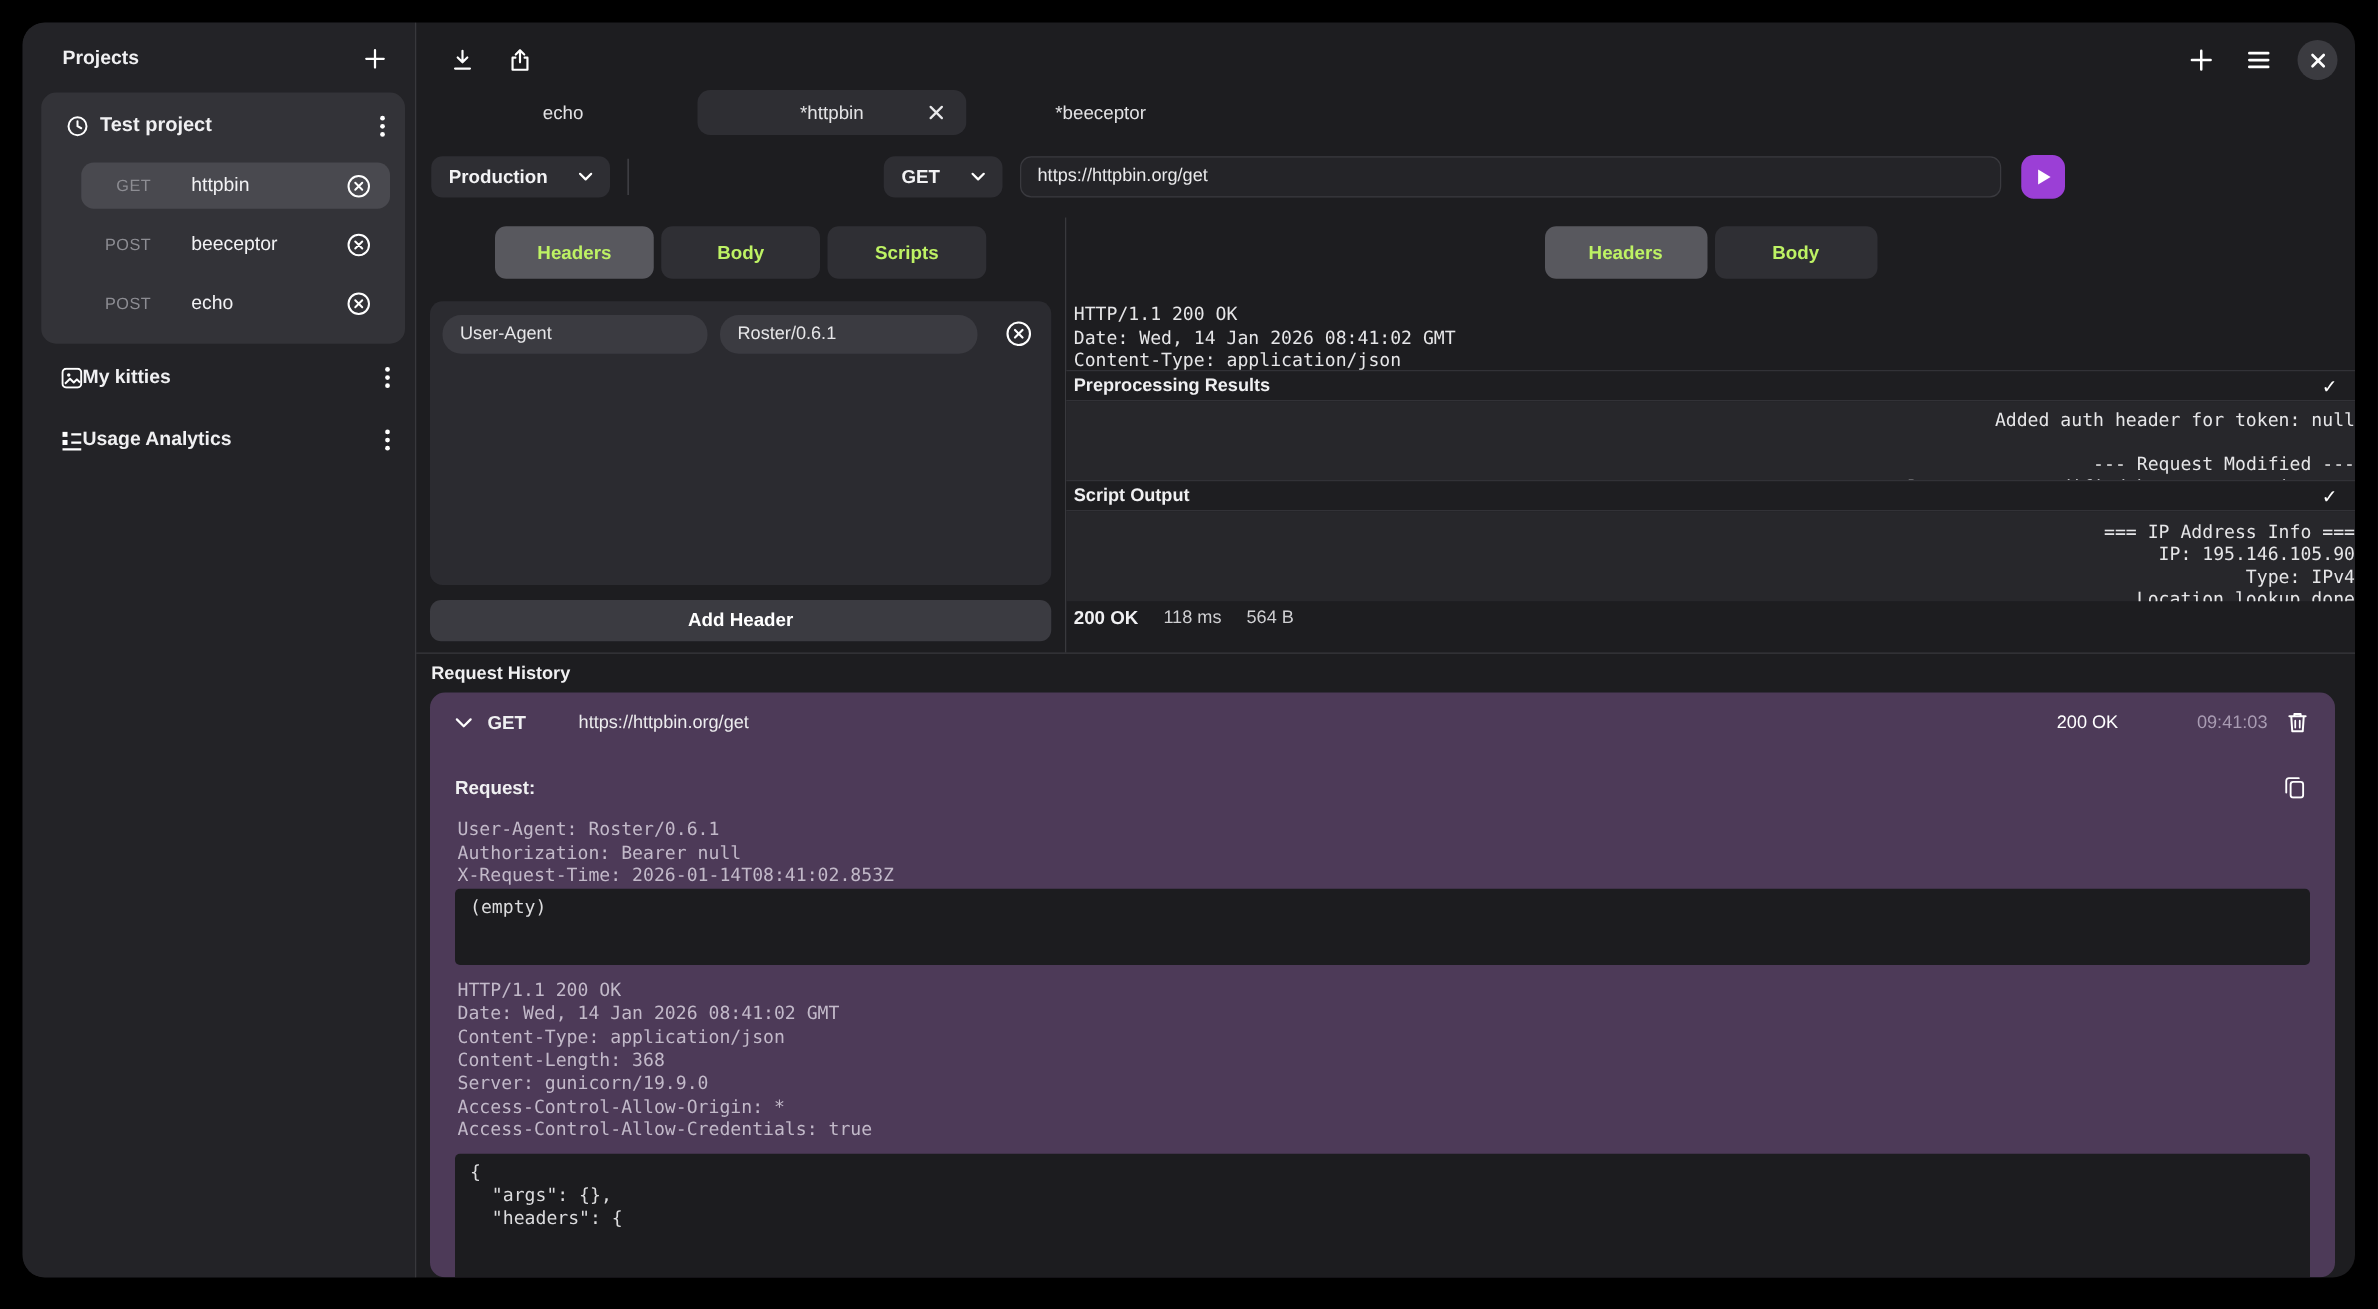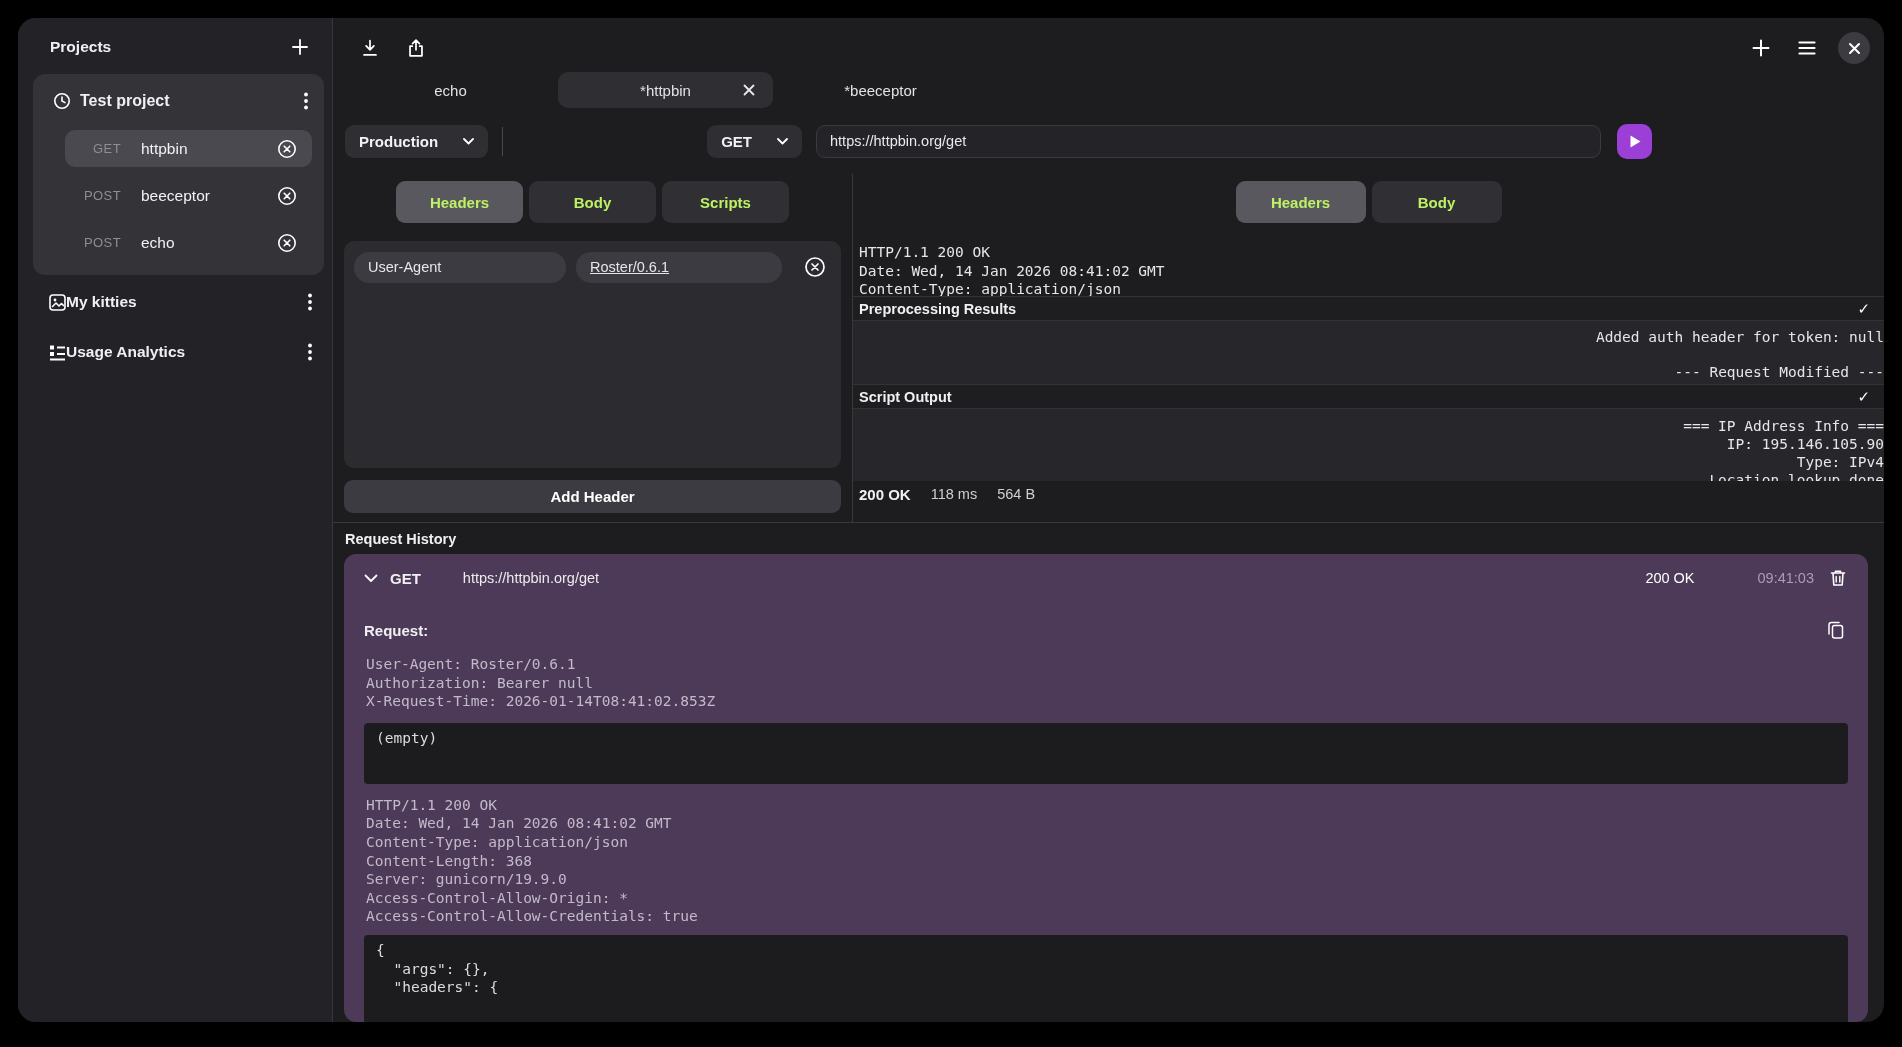--- a/index.html
+++ b/index.html
@@ -12,21 +12,21 @@
   .sidebar-header { height:54px; display:flex; align-items:center; justify-content:space-between; padding:4px 18px 0 32px; }
   .sidebar-title { font-size:15.5px; font-weight:700; }
   .icon-btn { background:none; border:none; color:#e9e9eb; cursor:pointer; display:flex; align-items:center; justify-content:center; padding:4px; }
   .project-group { margin:2px 8px 0 15px; background:#333338; border-radius:12px; padding:8px; }
   .group-header { display:flex; align-items:center; gap:9px; padding:6px 4px 6px 12px; }
   .group-title { font-size:16px; font-weight:700; }
   .group-header .icon-btn { margin-left:auto; }
   .req-item { display:flex; align-items:center; height:37px; border-radius:10px; margin:10px 4px 0 24px; padding:0 10px 0 8px; cursor:pointer; }
   .req-item.selected { background:#49494f; }
   .req-method { width:48px; text-align:right; font-size:13px; color:#8d8d93; letter-spacing:.4px; flex:0 0 48px; }
-  .req-name { margin-left:20px; font-size:15.5px; color:#f2f2f4; }
+  .req-name { margin-left:32px; font-size:15.5px; color:#f2f2f4; }
   .req-item .icon-btn { margin-left:auto; }
   .folder-row { display:flex; align-items:center; height:46px; padding:0 16px 0 31px; margin-top:4px; }
   .folder-title { font-size:15.5px; font-weight:700; }
   .folder-row .icon-btn { margin-left:auto; }
 
   
   .main { flex:1; display:flex; flex-direction:column; min-width:0; }
   .topbar { height:50px; display:flex; align-items:center; padding:10px 14px 0 22px; gap:16px; }
   .topbar-spacer { flex:1; }
   .circle-btn { width:32px; height:32px; border-radius:50%; background:#3b3b40; border:none; color:#fff; display:flex; align-items:center; justify-content:center; cursor:pointer; }
@@ -49,21 +49,21 @@
   .ptabs { display:flex; gap:6px; justify-content:center; margin-top:7px; }
   .ptab { height:42px; border:none; border-radius:9px; background:#2f2f34; color:#bef264; font-size:15px; font-weight:700; cursor:pointer; }
   .ptab.w3 { width:127px; }
   .ptab.w2 { width:130px; }
   .ptab.active { background:#58585e; }
 
   .headers-card { margin:18px 11px 0 11px; height:227px; background:#2b2b30; border-radius:10px; padding:10px; }
   .kv-row { display:flex; align-items:center; gap:10px; }
   .kv-input { height:31px; background:#3b3b41; border:none; border-radius:15px; color:#e6e6e8; font-size:14.5px; padding:0 14px; outline:none; }
   .kv-key { width:212px; }
-  .kv-val { width:206px;text-decoration:underline; }
+  .kv-val { width:206px; }
   .kv-row .icon-btn { margin-left:auto; }
   .add-header-btn { margin:12px 11px 0 11px; height:33px; background:#3b3b41; border:none; border-radius:9px; color:#fff; font-size:15px; font-weight:700; cursor:pointer; }
 
   .mono { font-family:"DejaVu Sans Mono",monospace; font-size:14.5px; white-space:pre; }
   .resp-headers { margin-top:20px; height:53px; overflow:hidden; padding-left:6px; line-height:18.5px; color:#e6e6e8; }
   .section-bar { height:25px; background:#1e1e21; border-top:1px solid #323237; border-bottom:1px solid #323237; display:flex; align-items:center; justify-content:space-between; padding:0 14px 0 6px; }
   .section-title { font-size:14.5px; font-weight:700; }
   .section-check { font-size:15px; color:#fff; }
   .section-box { overflow:hidden; background:#27272b; padding:8px 0 0 6px; color:#e6e6e8;text-align:right; }
   .box-pre { height:63px; line-height:17.5px; }
@@ -80,21 +80,21 @@
   .h-row { height:48px; display:flex; align-items:center; }
   .h-chevron { color:#e9e9eb; display:flex; }
   .h-method { font-size:15px; font-weight:700; margin-left:12px; }
   .h-url { margin-left:42px; font-size:14.5px; color:#ececee; }
   .h-status { margin-left:auto; font-size:14.5px; color:#fff; }
   .h-time { margin-left:16px; font-size:14.5px; color:#a99cb3;padding-left:47px; }
   .h-row .icon-btn { margin-left:14px; padding:2px; }
   .h-sec-row { display:flex; align-items:center; justify-content:space-between; margin-top:15px; }
   .h-sec-label { font-size:15px; font-weight:700; }
   .h-pre { margin:12px 0 0 2px; line-height:18.6px; color:#c2b9c9; }
-  .h-body-box { margin-top:12px; background:#1c1c1f; border-radius:4px; padding:6px 12px; color:#dcdcde; line-height:18.6px; }
+  .h-body-box { background:#1c1c1f; border-radius:4px; padding:6px 12px; color:#dcdcde; line-height:18.6px; }
   .h-body-req { height:61px; }
   .h-body-resp { margin-top:9px; height:150px; }
   .resp-gap { margin-top:24px; }
 
   svg { display:block; }
 </style>
 </head>
 <body>
 
 <div class="page">

